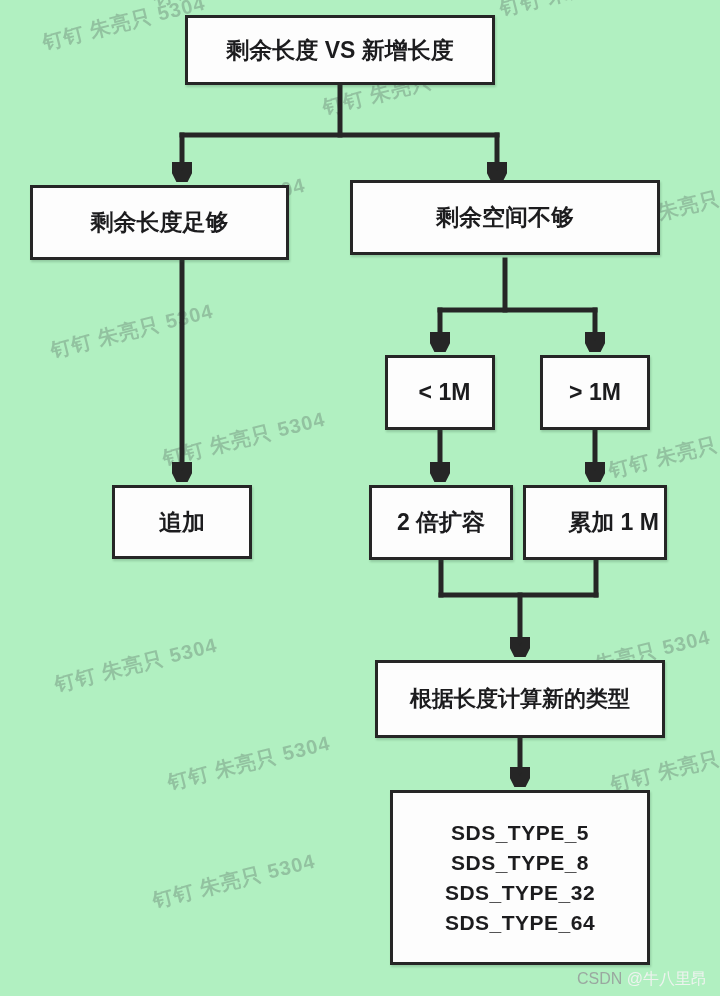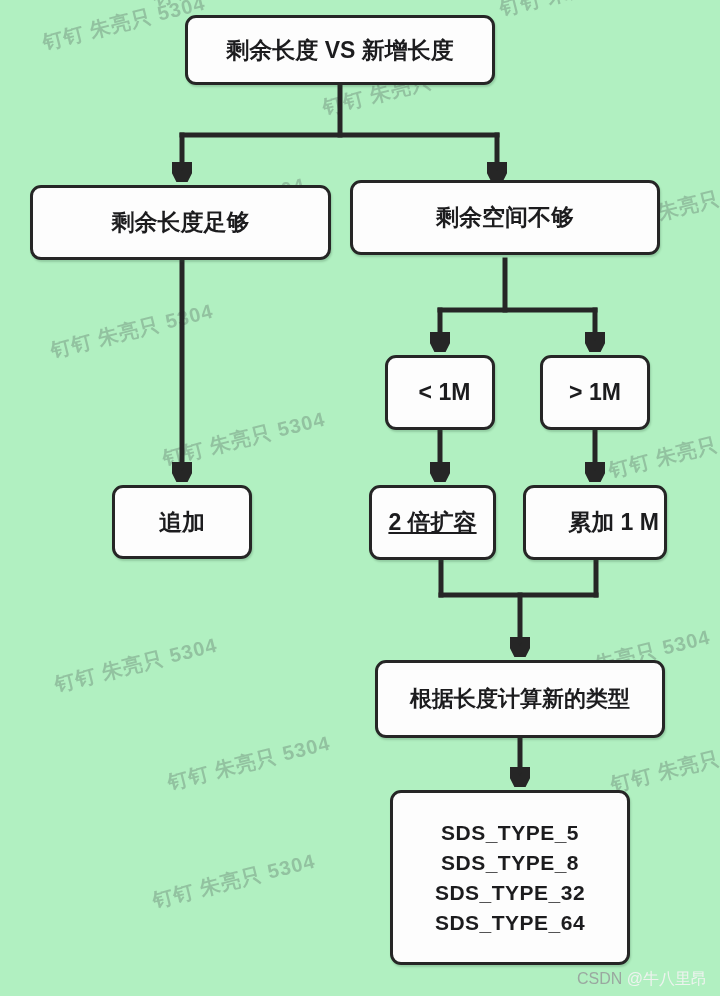--- a/index.html
+++ b/index.html
@@ -29,41 +29,41 @@
   
   .connectors { position:absolute; left:0; top:0; z-index:2; }
   .connectors path { stroke:#262626; stroke-width:5; fill:none; stroke-linecap:square; }
 
   
   .node {
     position:absolute;
     z-index:3;
     background:#fdfdfd;
     border:3px solid #262626;
-    border-radius:11px;
+    border-radius:0;
     display:flex;
     align-items:center;
     justify-content:center;
     text-align:center;
     color:#1c1c1e;
     font-weight:700;
     font-size:23px;
     box-shadow:1px 2px 2px rgba(40,80,55,0.22);
   }
   .node-root   { left:185px; top:15px;  width:310px; height:70px; }
-  .node-left   { left:30px;  top:185px; width:301px; height:75px; }
+  .node-left   { left:30px;  top:185px; width:259px; height:75px; }
   .node-right  { left:350px; top:180px; width:310px; height:75px; }
   .node-lt1m   { left:385px; top:355px; width:110px; height:75px;padding-left:9px; }
   .node-gt1m   { left:540px; top:355px; width:110px; height:75px; }
   .node-append { left:112px; top:485px; width:140px; height:74px; }
-  .node-double { left:369px; top:485px; width:127px; height:75px;text-decoration:underline; }
+  .node-double { left:369px; top:485px; width:144px; height:75px; }
   .node-add1m  { left:523px; top:485px; width:144px; height:75px;padding-left:37px; }
   .node-calc   { left:375px; top:660px; width:290px; height:78px; font-size:22px; }
   .node-types  {
-    left:390px; top:790px; width:240px; height:175px;
+    left:390px; top:790px; width:260px; height:175px;
     flex-direction:column;
     font-size:21px;
     line-height:30px;
     letter-spacing:0.5px;
   }
   .type-line { white-space:nowrap; }
 
   
   .credit {
     position:absolute;

